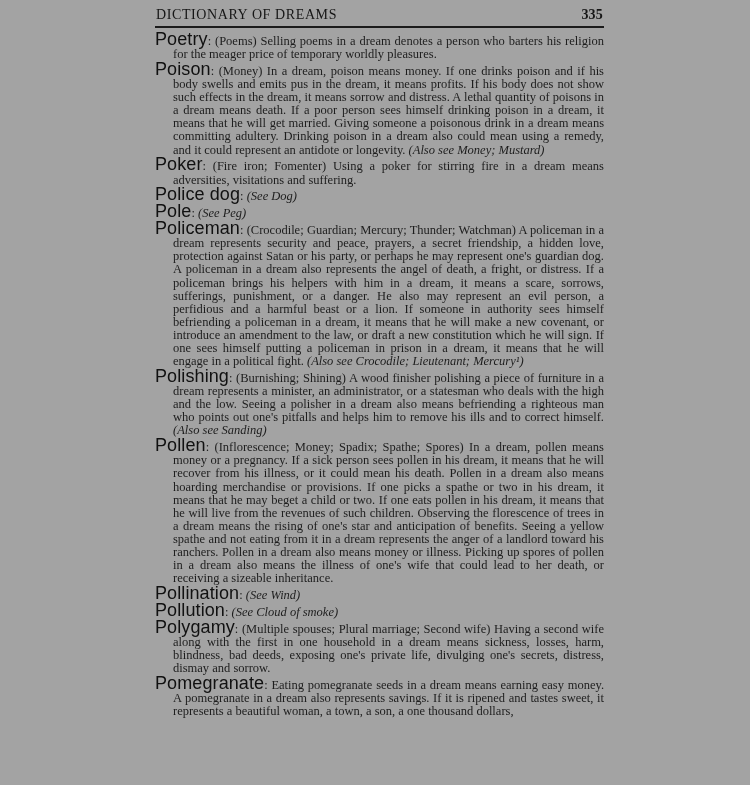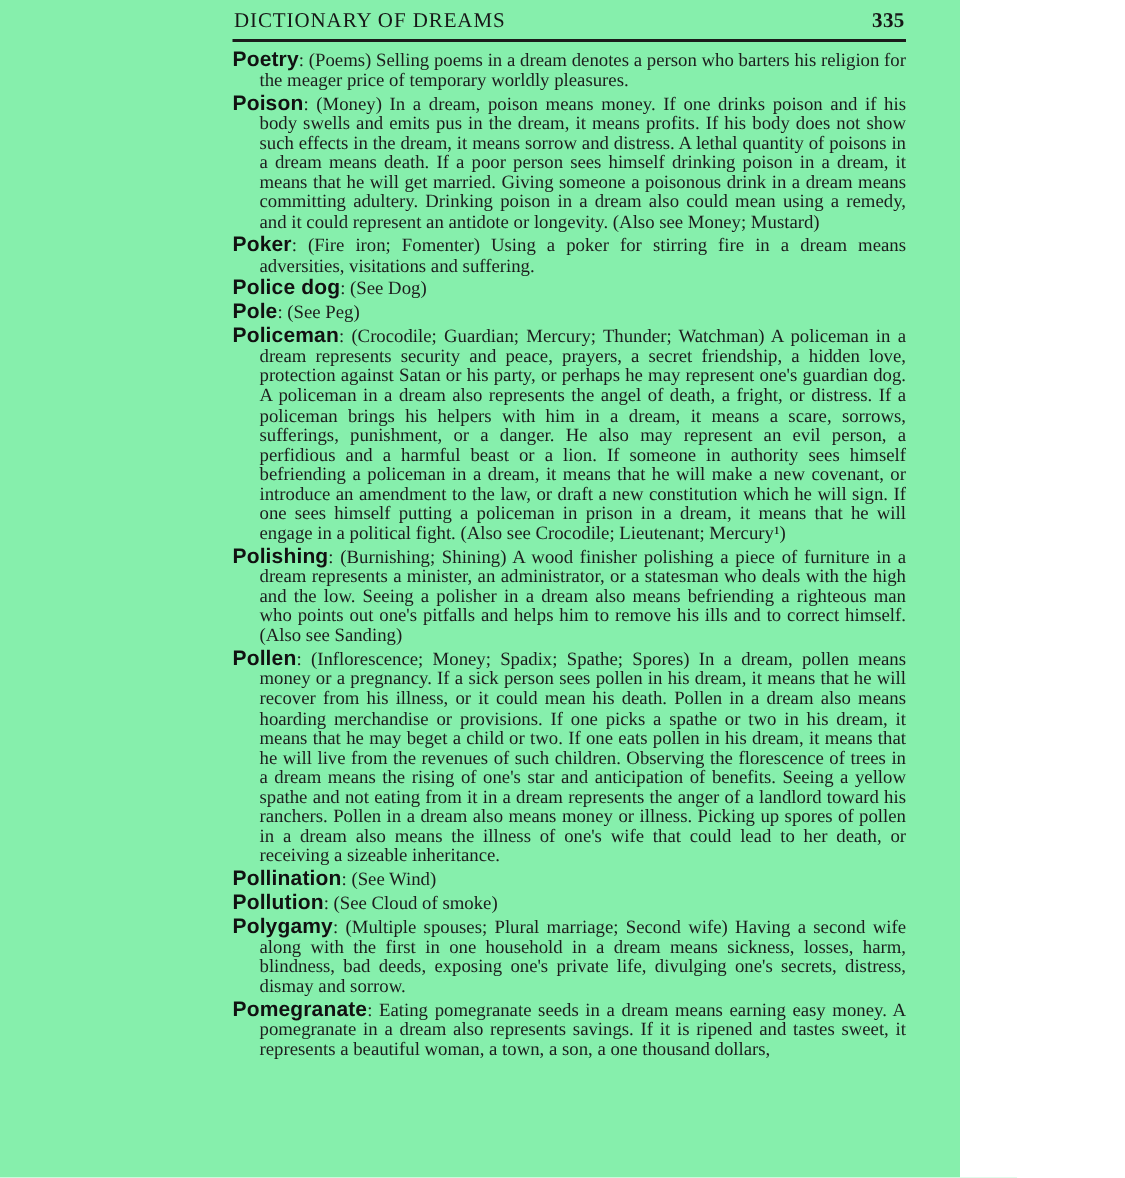--- a/index.html
+++ b/index.html
@@ -2,23 +2,23 @@
 <html><head>
 <meta charset="utf-8">
 <style>
   html, body {
     margin: 0;
     padding: 0;
     background: #ffffff;
   }
   .page {
     position: relative;
-    width: 640px;
+    width: 750px;
     height: 785px;
-    background: #86efac;
+    background: #a3a3a3;
     overflow: hidden;
   }
   .content {
     position: absolute;
     left: 155px;
     top: 7px;
     width: 449px;
     color: #1c1c1c;
   }
   .running-head {
@@ -47,30 +47,30 @@
     text-align: justify;
     color: #1d1d1d;
   }
   .entry {
     margin: 0 0 1.8px 0;
     padding-left: 18px;
     text-indent: -18px;
   }
   .term {
     font-family: "Liberation Sans", sans-serif;
-    font-weight: bold;
-    font-size: 14px;
+    font-weight: normal;
+    font-size: 18px;
     letter-spacing: 0.1px;
     color: #111111;
   }
   .sep {
     font-family: "Liberation Serif", serif;
   }
   .seg-normal { font-style: normal; }
-  .seg-italic { }
+  .seg-italic { font-style: italic; }
 </style>
 </head>
 <body>
 
 <div class="page">
   <div class="content">
     <div class="running-head">
       <span class="title">DICTIONARY OF DREAMS</span>
       <span class="pageno">335</span>
     </div>

